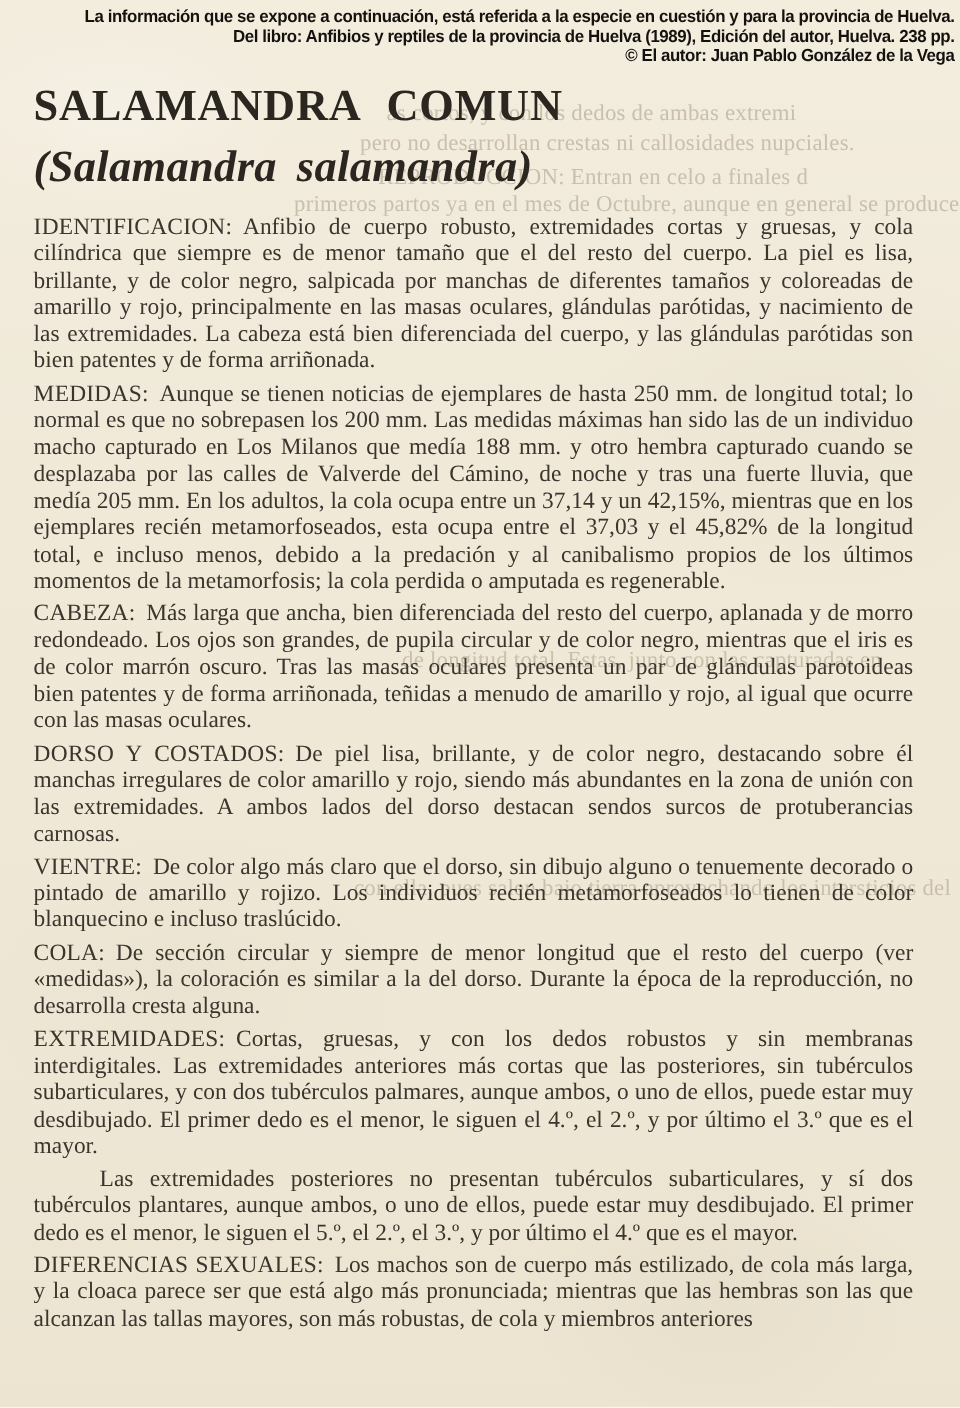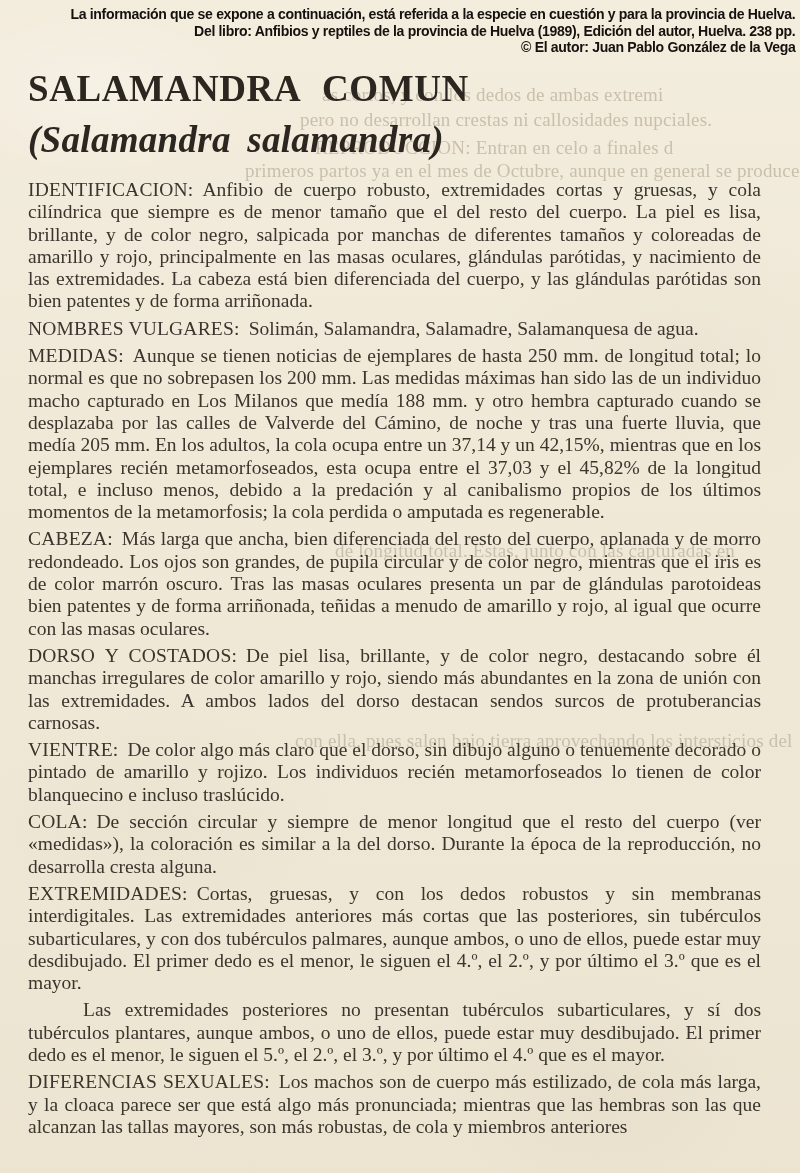--- a/index.html
+++ b/index.html
@@ -65,23 +65,20 @@
   </header>
 
   <main class="content">
     <h1 class="title">SALAMANDRA COMUN</h1>
     <h2 class="subtitle">(Salamandra salamandra)</h2>
 
     <p class="para">
       <span class="label">IDENTIFICACION:</span><span>Anfibio de cuerpo robusto, extremidades cortas y gruesas, y cola cilíndrica que siempre es de menor tamaño que el del resto del cuerpo. La piel es lisa, brillante, y de color negro, salpicada por manchas de diferentes tamaños y coloreadas de amarillo y rojo, principalmente en las masas oculares, glándulas parótidas, y nacimiento de las extremidades. La cabeza está bien diferenciada del cuerpo, y las glándulas parótidas son bien patentes y de forma arriñonada.</span>
     </p>
     <p class="para">
-      <span class="label">NOMBRES VULGARES:</span><span>Solimán, Salamandra, Salamadre, Salamanquesa de agua.</span>
-    </p>
-    <p class="para">
       <span class="label">MEDIDAS:</span><span>Aunque se tienen noticias de ejemplares de hasta 250 mm. de longitud total; lo normal es que no sobrepasen los 200 mm. Las medidas máximas han sido las de un individuo macho capturado en Los Milanos que medía 188 mm. y otro hembra capturado cuando se desplazaba por las calles de Valverde del Cámino, de noche y tras una fuerte lluvia, que medía 205 mm. En los adultos, la cola ocupa entre un 37,14 y un 42,15%, mientras que en los ejemplares recién metamorfoseados, esta ocupa entre el 37,03 y el 45,82% de la longitud total, e incluso menos, debido a la predación y al canibalismo propios de los últimos momentos de la metamorfosis; la cola perdida o amputada es regenerable.</span>
     </p>
     <p class="para">
       <span class="label">CABEZA:</span><span>Más larga que ancha, bien diferenciada del resto del cuerpo, aplanada y de morro redondeado. Los ojos son grandes, de pupila circular y de color negro, mientras que el iris es de color marrón oscuro. Tras las masas oculares presenta un par de glándulas parotoideas bien patentes y de forma arriñonada, teñidas a menudo de amarillo y rojo, al igual que ocurre con las masas oculares.</span>
     </p>
     <p class="para">
       <span class="label">DORSO Y COSTADOS:</span><span>De piel lisa, brillante, y de color negro, destacando sobre él manchas irregulares de color amarillo y rojo, siendo más abundantes en la zona de unión con las extremidades. A ambos lados del dorso destacan sendos surcos de protuberancias carnosas.</span>
     </p>
     <p class="para">
       <span class="label">VIENTRE:</span><span>De color algo más claro que el dorso, sin dibujo alguno o tenuemente decorado o pintado de amarillo y rojizo. Los individuos recién metamorfoseados lo tienen de color blanquecino e incluso traslúcido.</span>

